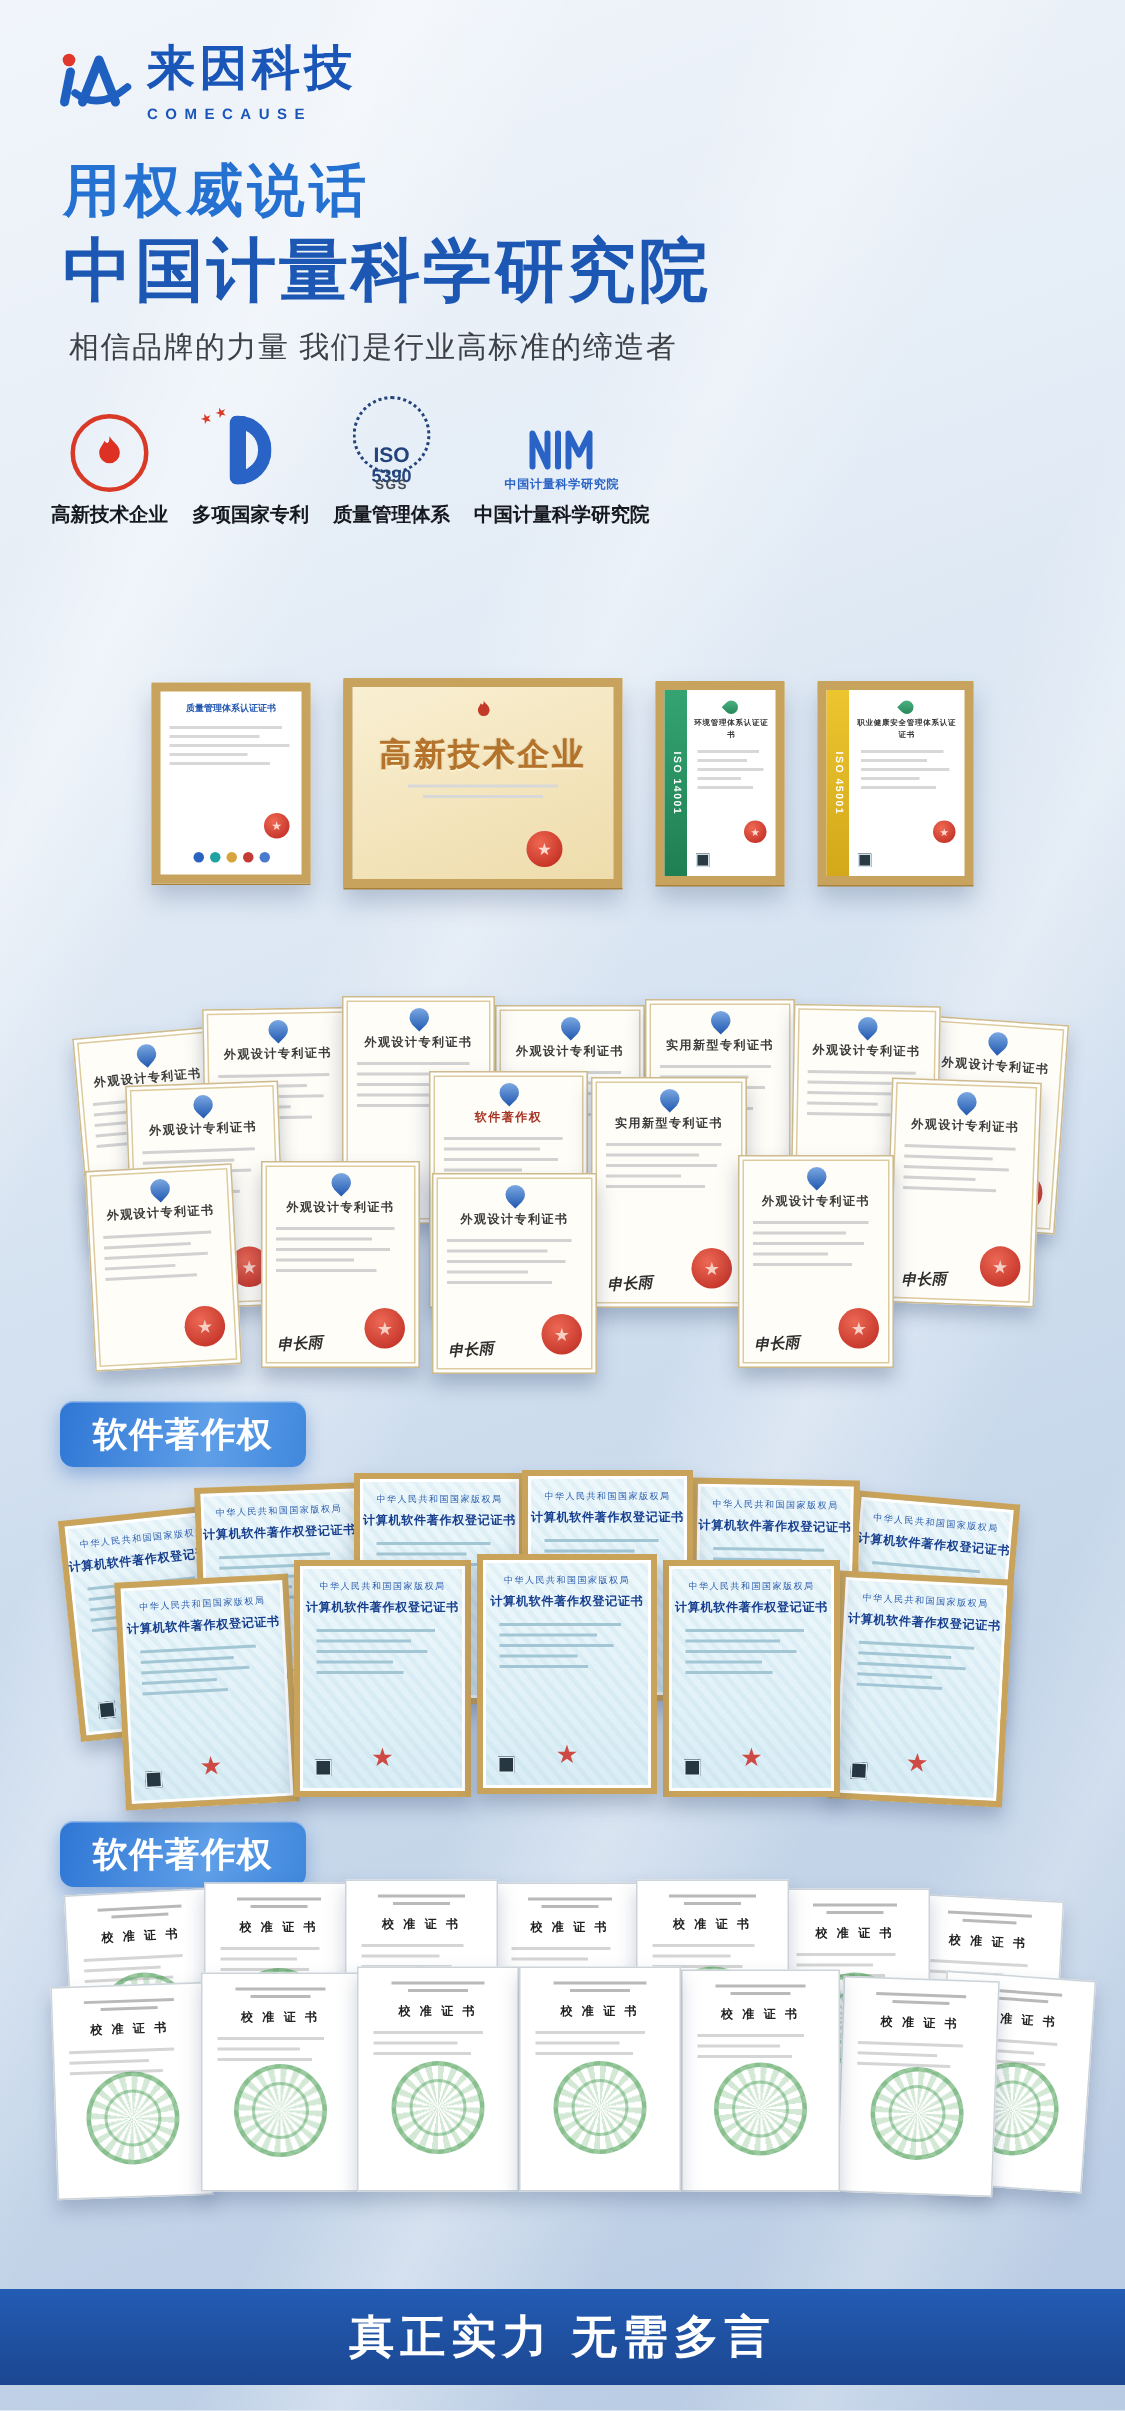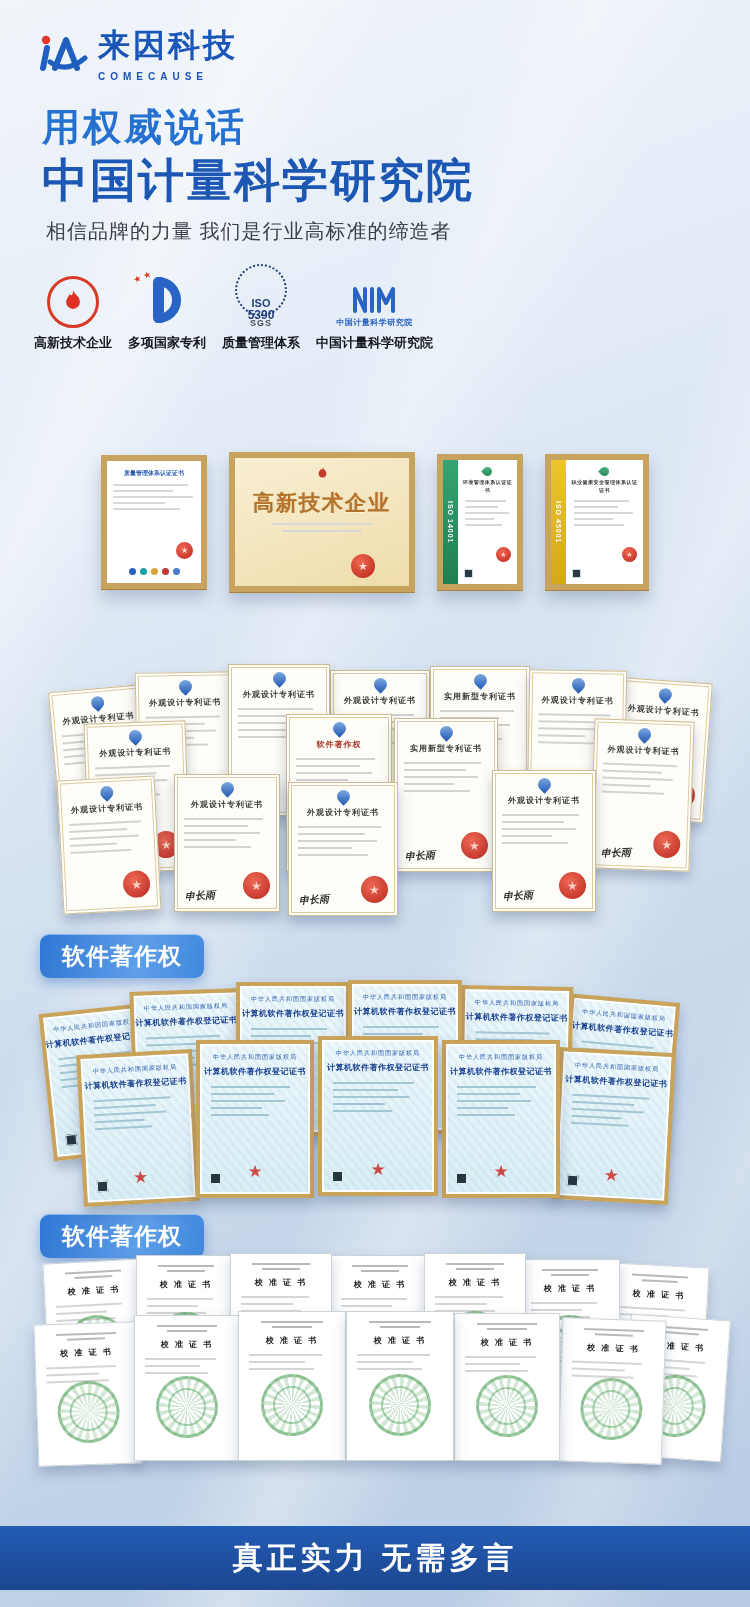--- a/index.html
+++ b/index.html
@@ -51,21 +51,21 @@
   .bicon { height:66px; display:flex; flex-direction:column; align-items:center; justify-content:flex-end; }
   .badge-label { margin-top:6px; font-size:13px; font-weight:bold; color:#15181f; white-space:nowrap; }
   .torch { width:52px; height:52px; border:3px solid #d93a28; border-radius:50%;
            display:flex; align-items:center; justify-content:center; background:#fff0; }
   .torch svg { width:30px; height:30px; }
   .dwrap { position:relative; width:56px; height:56px; display:flex; align-items:center; justify-content:center; }
   .dshape { width:28px; height:46px; border:9px solid #2a63c6; border-left-width:11px; border-radius:6px 26px 26px 6px; }
   .dwrap::before { content:"★ ★"; position:absolute; left:-6px; top:0; font-size:9px; color:#d93a28; transform:rotate(-22deg); }
   .isoring { width:52px; height:52px; border:2px dotted #23437a; border-radius:50%;
              display:flex; flex-direction:column; align-items:center; justify-content:center; }
-  .iso-l1 { font-size:11px; font-weight:800; color:#23437a; line-height:1.1;margin-top:40px; }
+  .iso-l1 { font-size:14px; font-weight:800; color:#23437a; line-height:1.1;margin-top:40px; }
   .iso-l2 { font-size:12px; font-weight:800; color:#23437a; line-height:1.1; }
   .sgs { font-size:9px; font-weight:800; color:#474c55; letter-spacing:1px; margin-top:2px; }
   .nimbox { display:flex; flex-direction:column; align-items:center; }
   .nimbox svg { width:64px; height:34px; }
   .nim-cap { font-size:8px; font-weight:bold; color:#2a63c6; margin-top:2px; letter-spacing:.5px; }
 
   
   .pill { position:absolute; left:40px; height:44px; padding:0 22px; border-radius:9px;
           background:linear-gradient(100deg,#2f77d5,#5f9fe8 60%,#4088dd);
           color:#fff; font-size:23px; font-weight:bold; line-height:44px; letter-spacing:1px;

